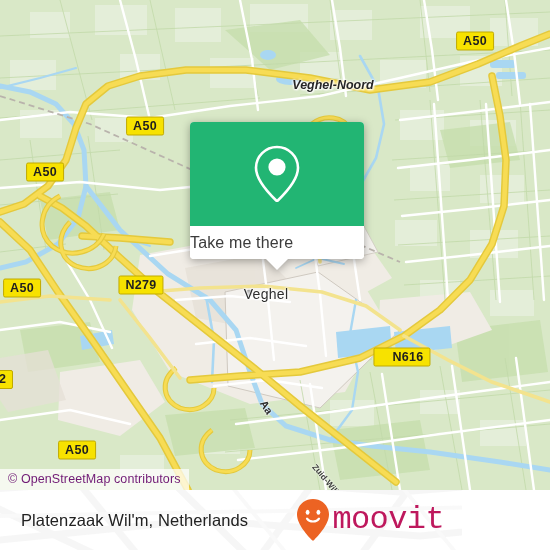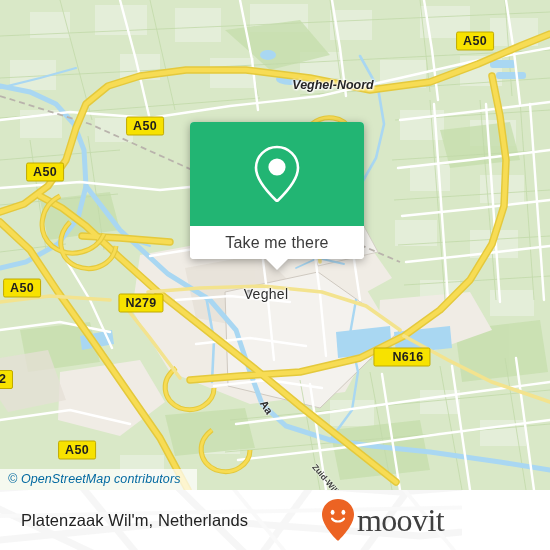--- a/index.html
+++ b/index.html
@@ -12,42 +12,41 @@
   #root{position:relative;width:550px;height:550px;overflow:hidden;}
 
   
   .map-area{position:absolute;left:0;top:0;width:550px;height:490px;overflow:hidden;background:#e8f0dc;}
   .map-svg{position:absolute;left:0;top:0;width:550px;height:490px;display:block;}
 
   
   .attrib{
     position:absolute;left:0;bottom:0;
     background:rgba(255,255,255,.72);
-    padding:3px 16px 4px 8px;
-    font-size:12.5px;color:#0369a1;letter-spacing:.1px;
+    padding:3px 8px 4px 8px;
+    font-size:12.5px;color:#701a75;letter-spacing:.1px;
     font-family:"Liberation Sans",sans-serif;
     white-space:nowrap;
-    font-style:italic;
   }
 
   
   .popup{
     position:absolute;left:190px;top:122px;width:174px;
     filter:drop-shadow(0 2px 4px rgba(0,0,0,.33));
   }
   .popup-inner{
     border-radius:4px;overflow:hidden;background:#ffffff;
   }
   .popup-head{
     height:104px;background:#22b573;
     display:flex;align-items:center;justify-content:center;
   }
   .popup-label{
     height:33px;background:#ffffff;
-    display:flex;align-items:center;justify-content:center;
+    display:flex;align-items:center;justify-content:flex-start;
     font-size:16px;color:#3b3b3b;letter-spacing:.15px;
   }
   .popup-tail{
     position:absolute;left:50%;top:137px;margin-left:-11px;
     width:0;height:0;
     border-left:11px solid transparent;
     border-right:11px solid transparent;
     border-top:11px solid #ffffff;
   }
 
@@ -59,22 +58,22 @@
   .footer-bg{position:absolute;left:0;top:-20px;width:550px;height:100px;opacity:.5;}
   .footer-title{
     position:absolute;left:21px;top:50%;transform:translateY(-50%);
     font-size:16.5px;color:#222222;letter-spacing:.1px;white-space:nowrap;
   }
   .brand{
     position:absolute;right:18px;top:50%;transform:translateY(-50%);
     display:flex;align-items:center;gap:1px;
   }
   .brand-word{
-    font-size:32px;color:#404040;letter-spacing:-.6px;
-    font-family:Liberation Serif, serif;font-weight:400;line-height:1;
+    font-size:32px;color:#be185d;letter-spacing:-.6px;
+    font-family:Liberation Mono, monospace;font-weight:400;line-height:1;
   }
 
   
   .mlabel{font-family:"Liberation Sans",sans-serif;}
 </style>
 </head>
 <body>
 
 <div id="root">
 
@@ -322,21 +321,21 @@
       <div style="position:absolute;left:45px;top:172px;transform:translate(-50%,-50%);
                   background:#f7e200;border:1.6px solid #c0aa00;border-radius:2px;
                   padding:1px 6px 2px 6px;font-size:12.5px;font-weight:700;color:#1f1f1f;letter-spacing:.3px;">
         <span>A50</span>
       </div>
       <div style="position:absolute;left:22px;top:288px;transform:translate(-50%,-50%);
                   background:#f7e200;border:1.6px solid #c0aa00;border-radius:2px;
                   padding:1px 6px 2px 6px;font-size:12.5px;font-weight:700;color:#1f1f1f;letter-spacing:.3px;">
         <span>A50</span>
       </div>
-      <div style="position:absolute;left:141px;top:303px;transform:translate(-50%,-50%);
+      <div style="position:absolute;left:141px;top:285px;transform:translate(-50%,-50%);
                   background:#f7e200;border:1.6px solid #c0aa00;border-radius:2px;
                   padding:1px 6px 2px 6px;font-size:12.5px;font-weight:700;color:#1f1f1f;letter-spacing:.3px;">
         <span>N279</span>
       </div>
       <div style="position:absolute;left:402px;top:357px;transform:translate(-50%,-50%);
                   background:#f7e200;border:1.6px solid #c0aa00;border-radius:2px;
                   padding:1px 6px 2px 18px;font-size:12.5px;font-weight:700;color:#1f1f1f;letter-spacing:.3px;">
         <span>N616</span>
       </div>
       <div style="position:absolute;left:77px;top:450px;transform:translate(-50%,-50%);

